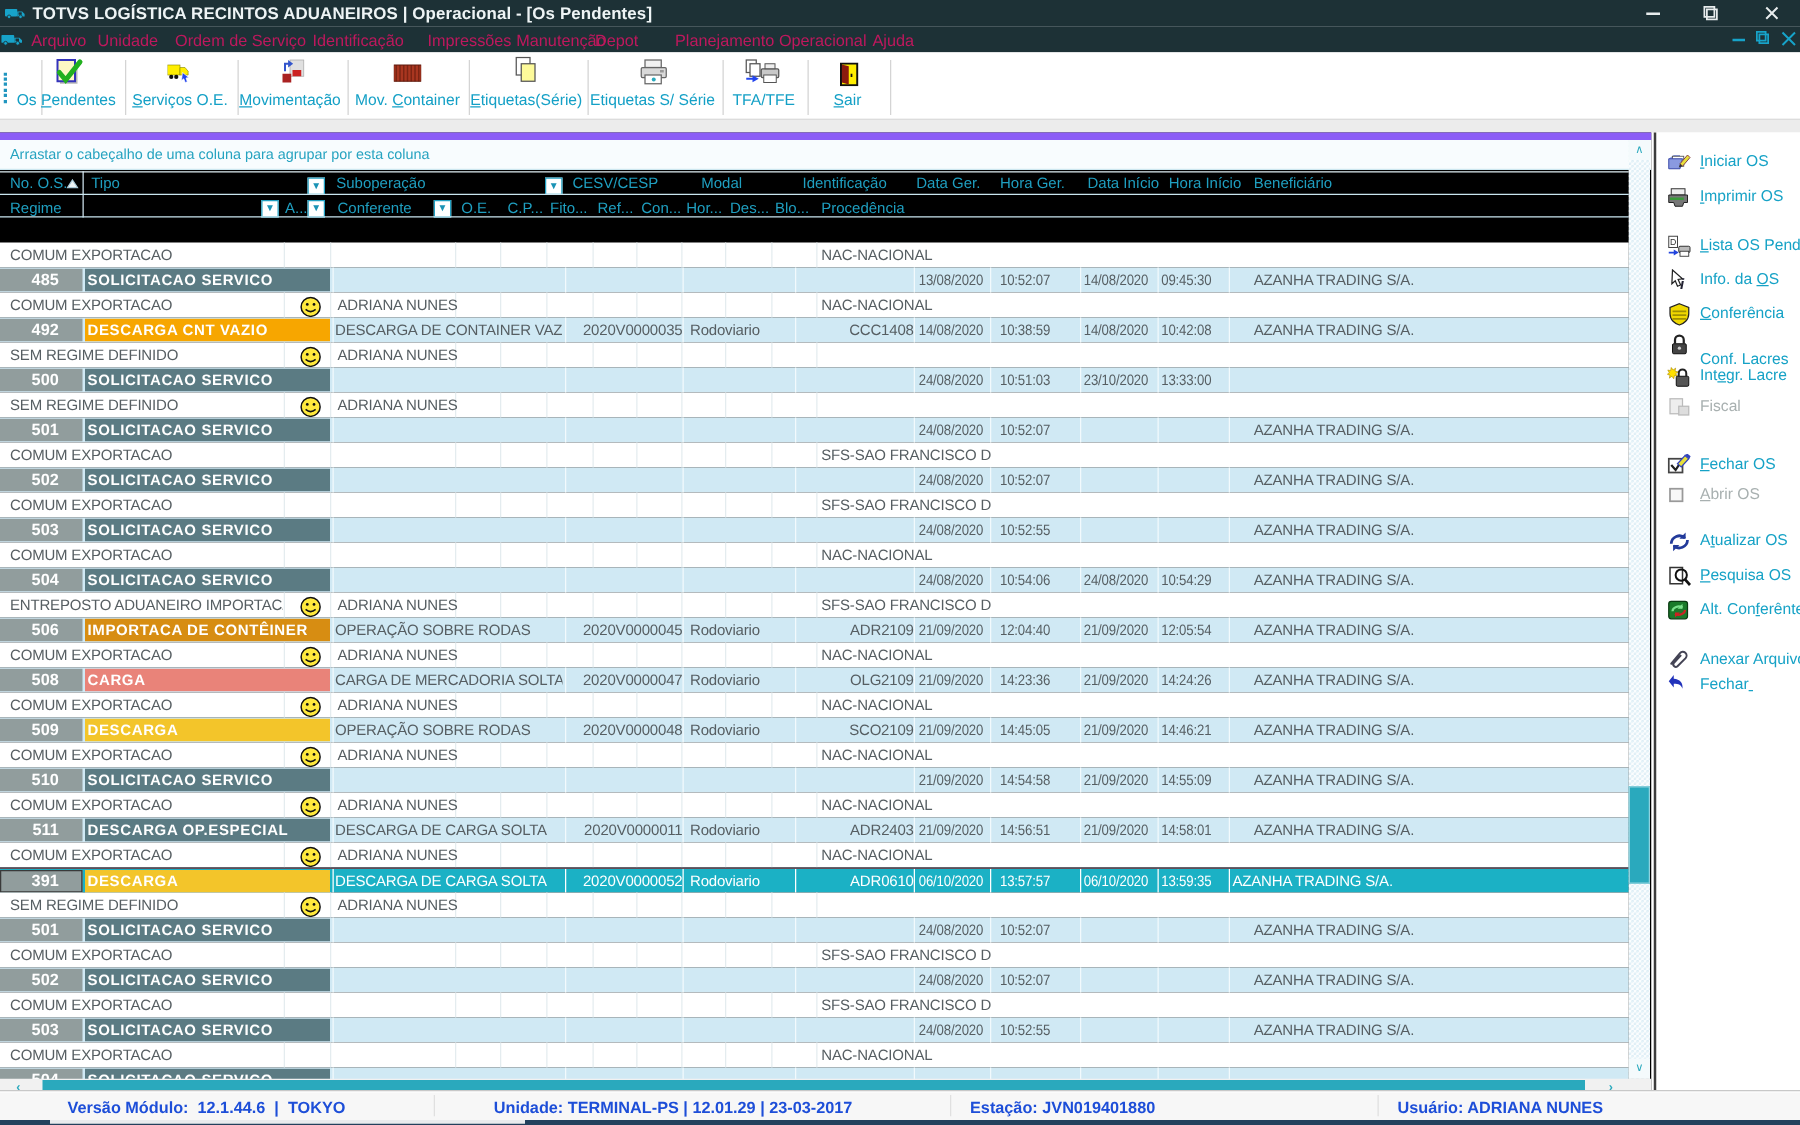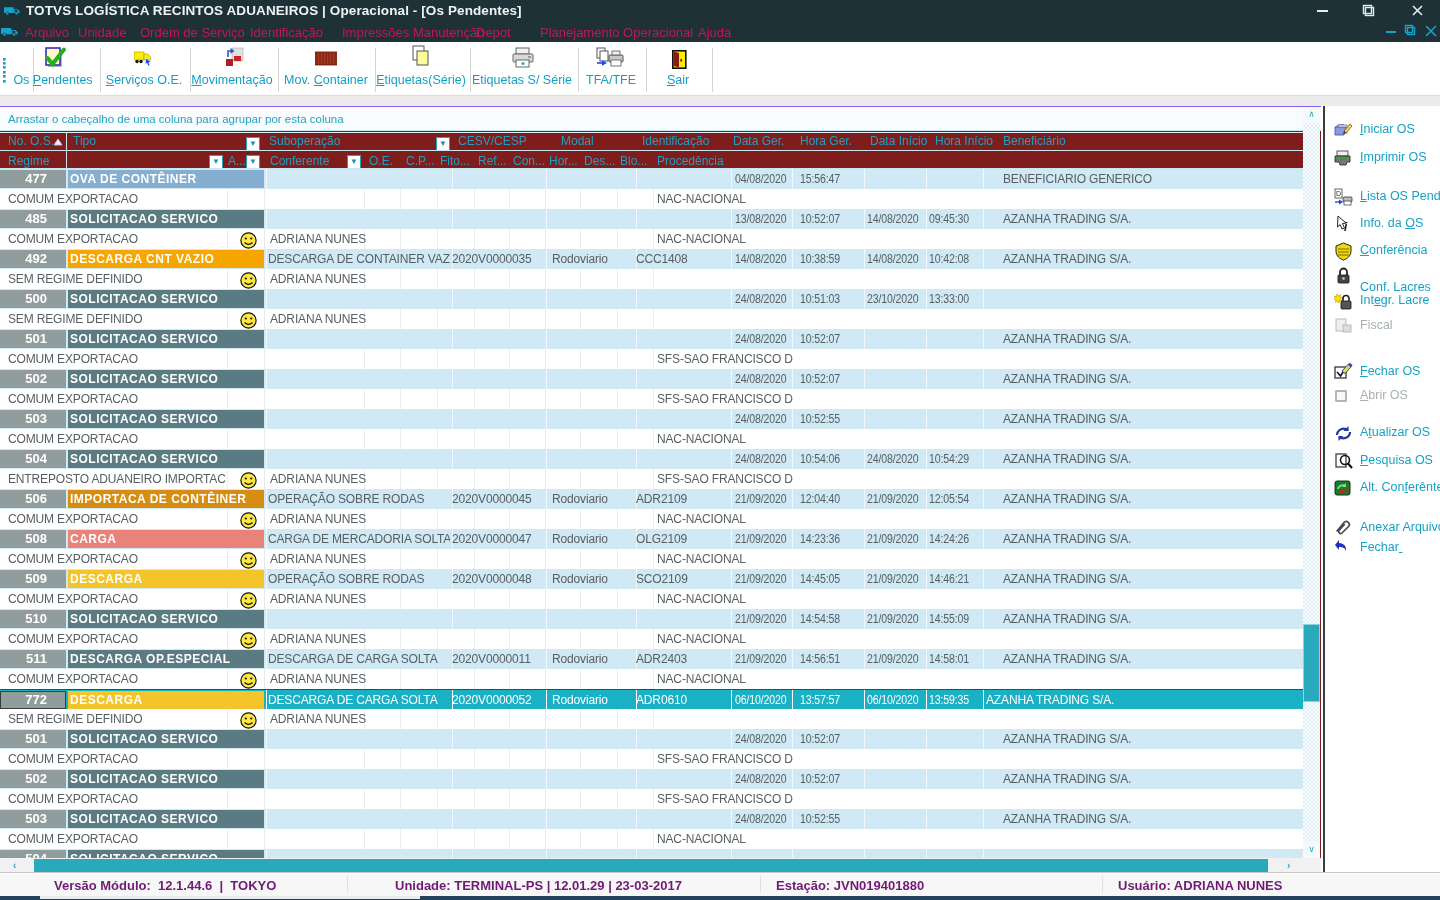--- a/index.html
+++ b/index.html
@@ -5,21 +5,21 @@
  font-family:"Liberation Sans",sans-serif;}
 .a{position:absolute}
 .titlebar{left:0;top:0;width:1440px;height:21px;background:#1d3136}
 .title{left:26px;top:3px;color:#eef4f5;font-size:13.5px;font-weight:bold;letter-spacing:0.1px}
 .menubar{left:0;top:21px;width:1440px;height:21px;background:#1d3136}
 .mi{top:25px;color:#be185d;font-size:13px}
 .toolbar{left:0;top:42px;width:1440px;height:53px;background:#fff;border-top:2px solid #fff}
 .tsep{top:48px;width:1px;height:44px;background:#d4d4d4}
 .tlabel{top:73px;color:#14a0c6;font-size:12.5px;text-align:center}
 .gap{left:0;top:95px;width:1440px;height:11px;background:#ececec;border-top:1px solid #dcdcdc}
-.grid{left:0;top:106px;width:1321px;height:766px;background:#7f1d1d;border-top:1px solid #8b5cf6;overflow:hidden}
+.grid{left:0;top:106px;width:1321px;height:766px;background:#000000;border-top:6px solid #8b5cf6;overflow:hidden}
 .dragbar{left:0;top:0;width:1321px;height:24px;background:#f8fcfe;border-bottom:1px solid #cde7f0}
 .dragtxt{left:8px;top:6px;color:#26a3c0;font-size:11.5px}
 .hdr{color:#1f9fc0;font-size:12px}
 .h1{top:27px}
 .h2{top:47px}
 .hline{left:0;width:1303px;height:1px;background:#c9e5ef}
 .fbtn{width:14px;height:14px;background:#fff;border:1.5px solid #21a0c2;color:#1a93b5;
  font-size:8px;line-height:11px;text-align:center}
 .br{left:0;width:1303px;height:20px;background-color:#d0e9f4;background-repeat:no-repeat;
  background-image:linear-gradient(#f2fafd,#f2fafd),linear-gradient(#f2fafd,#f2fafd),linear-gradient(#f2fafd,#f2fafd),linear-gradient(#f2fafd,#f2fafd),linear-gradient(#f2fafd,#f2fafd),linear-gradient(#f2fafd,#f2fafd),linear-gradient(#f2fafd,#f2fafd),linear-gradient(#f2fafd,#f2fafd),linear-gradient(#f2fafd,#f2fafd);
@@ -32,38 +32,38 @@
  background-image:linear-gradient(#e4ecef,#e4ecef),linear-gradient(#e4ecef,#e4ecef),linear-gradient(#e4ecef,#e4ecef),linear-gradient(#e4ecef,#e4ecef),linear-gradient(#e4ecef,#e4ecef),linear-gradient(#e4ecef,#e4ecef),linear-gradient(#e4ecef,#e4ecef),linear-gradient(#e4ecef,#e4ecef),linear-gradient(#e4ecef,#e4ecef),linear-gradient(#e4ecef,#e4ecef),linear-gradient(#e4ecef,#e4ecef);
  background-size:1px 20px,1px 20px,1px 20px,1px 20px,1px 20px,1px 20px,1px 20px,1px 20px,1px 20px,1px 20px,1px 20px;
  background-position:227px 0,264px 0,364px 0,400px 0,437px 0,474px 0,509px 0,545px 0,580px 0,617px 0,653px 0}
 .num{left:0;top:1px;width:66px;height:18px;background:#919d9d;color:#fff;font-weight:bold;
  font-size:13px;line-height:18px;text-align:right;padding-right:19px}
 .tipo{left:68px;top:1px;width:196px;height:18px;color:#fff;font-weight:bold;font-size:12px;
  line-height:18px;padding-left:2px;letter-spacing:0.5px;white-space:nowrap;overflow:hidden}
 .c{top:3px;font-size:12px;color:#565e62;white-space:nowrap;letter-spacing:-0.15px}
 .sel .c{color:#fff}
 .sel .num{box-shadow:inset 0 0 0 1px #3a3a3a}
-.ctr{text-align:left}
+.ctr{text-align:right}
 .dt{transform:scaleX(0.88);transform-origin:0 0}
 .sol{background:#5b7b83}.ova{background:#86aed0}.vaz{background:#f7a600}
 .dco{background:#d78d12}.car{background:#e98379}.des{background:#f3c52a}
 .smiley{top:3px;left:240px}
 .vscroll{left:1303px;top:0;width:17px;height:751px;background-color:#fbfdfe;
  background-image:linear-gradient(45deg,#ddeef6 25%,transparent 25%,transparent 75%,#ddeef6 75%),linear-gradient(45deg,#ddeef6 25%,transparent 25%,transparent 75%,#ddeef6 75%);
  background-size:4px 4px;background-position:0 0,2px 2px}
 .vthumb{left:1303px;top:517px;width:17px;height:78px;background:#2aa9bd;border:1px solid #8fd2de}
 .hscroll{left:0;top:751px;width:1321px;height:15px;background:#f1f1f1}
 .hthumb{left:34px;top:752px;width:1234px;height:13px;background:#2aa9bd}
 .sarr{color:#2aa9bd;font-size:10px;font-weight:bold}
 .sidebar{left:1323px;top:106px;width:117px;height:766px;background:#fff;border-left:2px solid #3c3c3c}
 .sbi{color:#16a2c6;font-size:12.5px;white-space:nowrap}
 .sbd{color:#a8b0b0}
 .status{left:0;top:872px;width:1440px;height:24px;background:#f7f7f7;
  border-top:1px solid #c8c8c8;box-shadow:inset 0 1px 0 #fff}
-.st{top:878px;color:#701a75;font-size:13px;font-weight:bold;white-space:nowrap}
+.st{top:878px;color:#1d4ed8;font-size:13px;font-weight:bold;white-space:nowrap}
 .botband{left:0;top:896px;width:1440px;height:4px;background:#23405c}
 .botband2{left:40px;top:896px;width:380px;height:3px;background:#e9ebed}
 u{text-decoration:underline}
 </style></head><body>
 
 <div class="a titlebar"></div>
 <svg class="a" style="left:4px;top:4px" width="17" height="13" viewBox="0 0 26 14">
 <rect x="0" y="2" width="15" height="9" rx="1" fill="#17a3c9"></rect>
 <path d="M15 5 h6 l3 3 v3 h-9 z" fill="#17a3c9"></path>
 <rect x="16.5" y="6" width="4" height="3" fill="#1d3136"></rect>
@@ -207,27 +207,20 @@
 <div class="a hdr h2" style="left:620px">Blo...</div>
 <div class="a hdr h2" style="left:657px">Procedência</div>
 <div class="a fbtn" style="left:246px;top:30px">▼</div>
 <div class="a fbtn" style="left:436px;top:30px">▼</div>
 <div class="a fbtn" style="left:209px;top:48px">▼</div>
 <div class="a fbtn" style="left:246px;top:48px">▼</div>
 <div class="a fbtn" style="left:347px;top:48px">▼</div>
 <div class="a hline" style="top:25px;background:#e0eef4"></div>
 <div class="a hline" style="top:43px"></div>
 <div class="a hline" style="top:61px"></div>
-<div class="a br" style="top:62px">
-<div class="a num">477</div>
-<div class="a tipo ova">OVA DE CONTÊINER</div>
-<div class="a c dt" style="left:735px">04/08/2020</div>
-<div class="a c dt" style="left:800px">15:56:47</div>
-<div class="a c" style="left:1003px">BENEFICIARIO GENERICO</div>
-</div>
 <div class="a tr" style="top:82px">
 <div class="a c" style="left:8px;width:218px;overflow:hidden">COMUM EXPORTACAO</div>
 <div class="a c" style="left:657px">NAC-NACIONAL</div>
 </div>
 <div class="a br" style="top:102px">
 <div class="a num">485</div>
 <div class="a tipo sol">SOLICITACAO SERVICO</div>
 <div class="a c dt" style="left:735px">13/08/2020</div>
 <div class="a c dt" style="left:800px">10:52:07</div>
 <div class="a c dt" style="left:867px">14/08/2020</div>
@@ -449,21 +442,21 @@
 <svg class="a smiley" width="17" height="17" viewBox="0 0 17 17">
         <circle cx="8.5" cy="8.5" r="7.6" fill="#ffe93d" stroke="#111" stroke-width="1.2"></circle>
         <circle cx="5.8" cy="6.5" r="1.1" fill="#111"></circle>
         <circle cx="11.2" cy="6.5" r="1.1" fill="#111"></circle>
         <path d="M4.5 10.5 q4 3.6 8 0" fill="none" stroke="#111" stroke-width="1.2"></path>
       </svg>
 <div class="a c" style="left:270px">ADRIANA NUNES</div>
 <div class="a c" style="left:657px">NAC-NACIONAL</div>
 </div>
 <div class="a br sel" style="top:582px">
-<div class="a num">772</div>
+<div class="a num">391</div>
 <div class="a tipo des">DESCARGA</div>
 <div class="a c" style="left:268px;width:182px;overflow:hidden">DESCARGA DE CARGA SOLTA</div>
 <div class="a c ctr" style="left:452px;width:94px">2020V0000052</div>
 <div class="a c" style="left:552px">Rodoviario</div>
 <div class="a c ctr" style="left:636px;width:95px">ADR0610</div>
 <div class="a c dt" style="left:735px">06/10/2020</div>
 <div class="a c dt" style="left:800px">13:57:57</div>
 <div class="a c dt" style="left:867px">06/10/2020</div>
 <div class="a c dt" style="left:929px">13:59:35</div>
 <div class="a c" style="left:986px">AZANHA TRADING S/A.</div>

